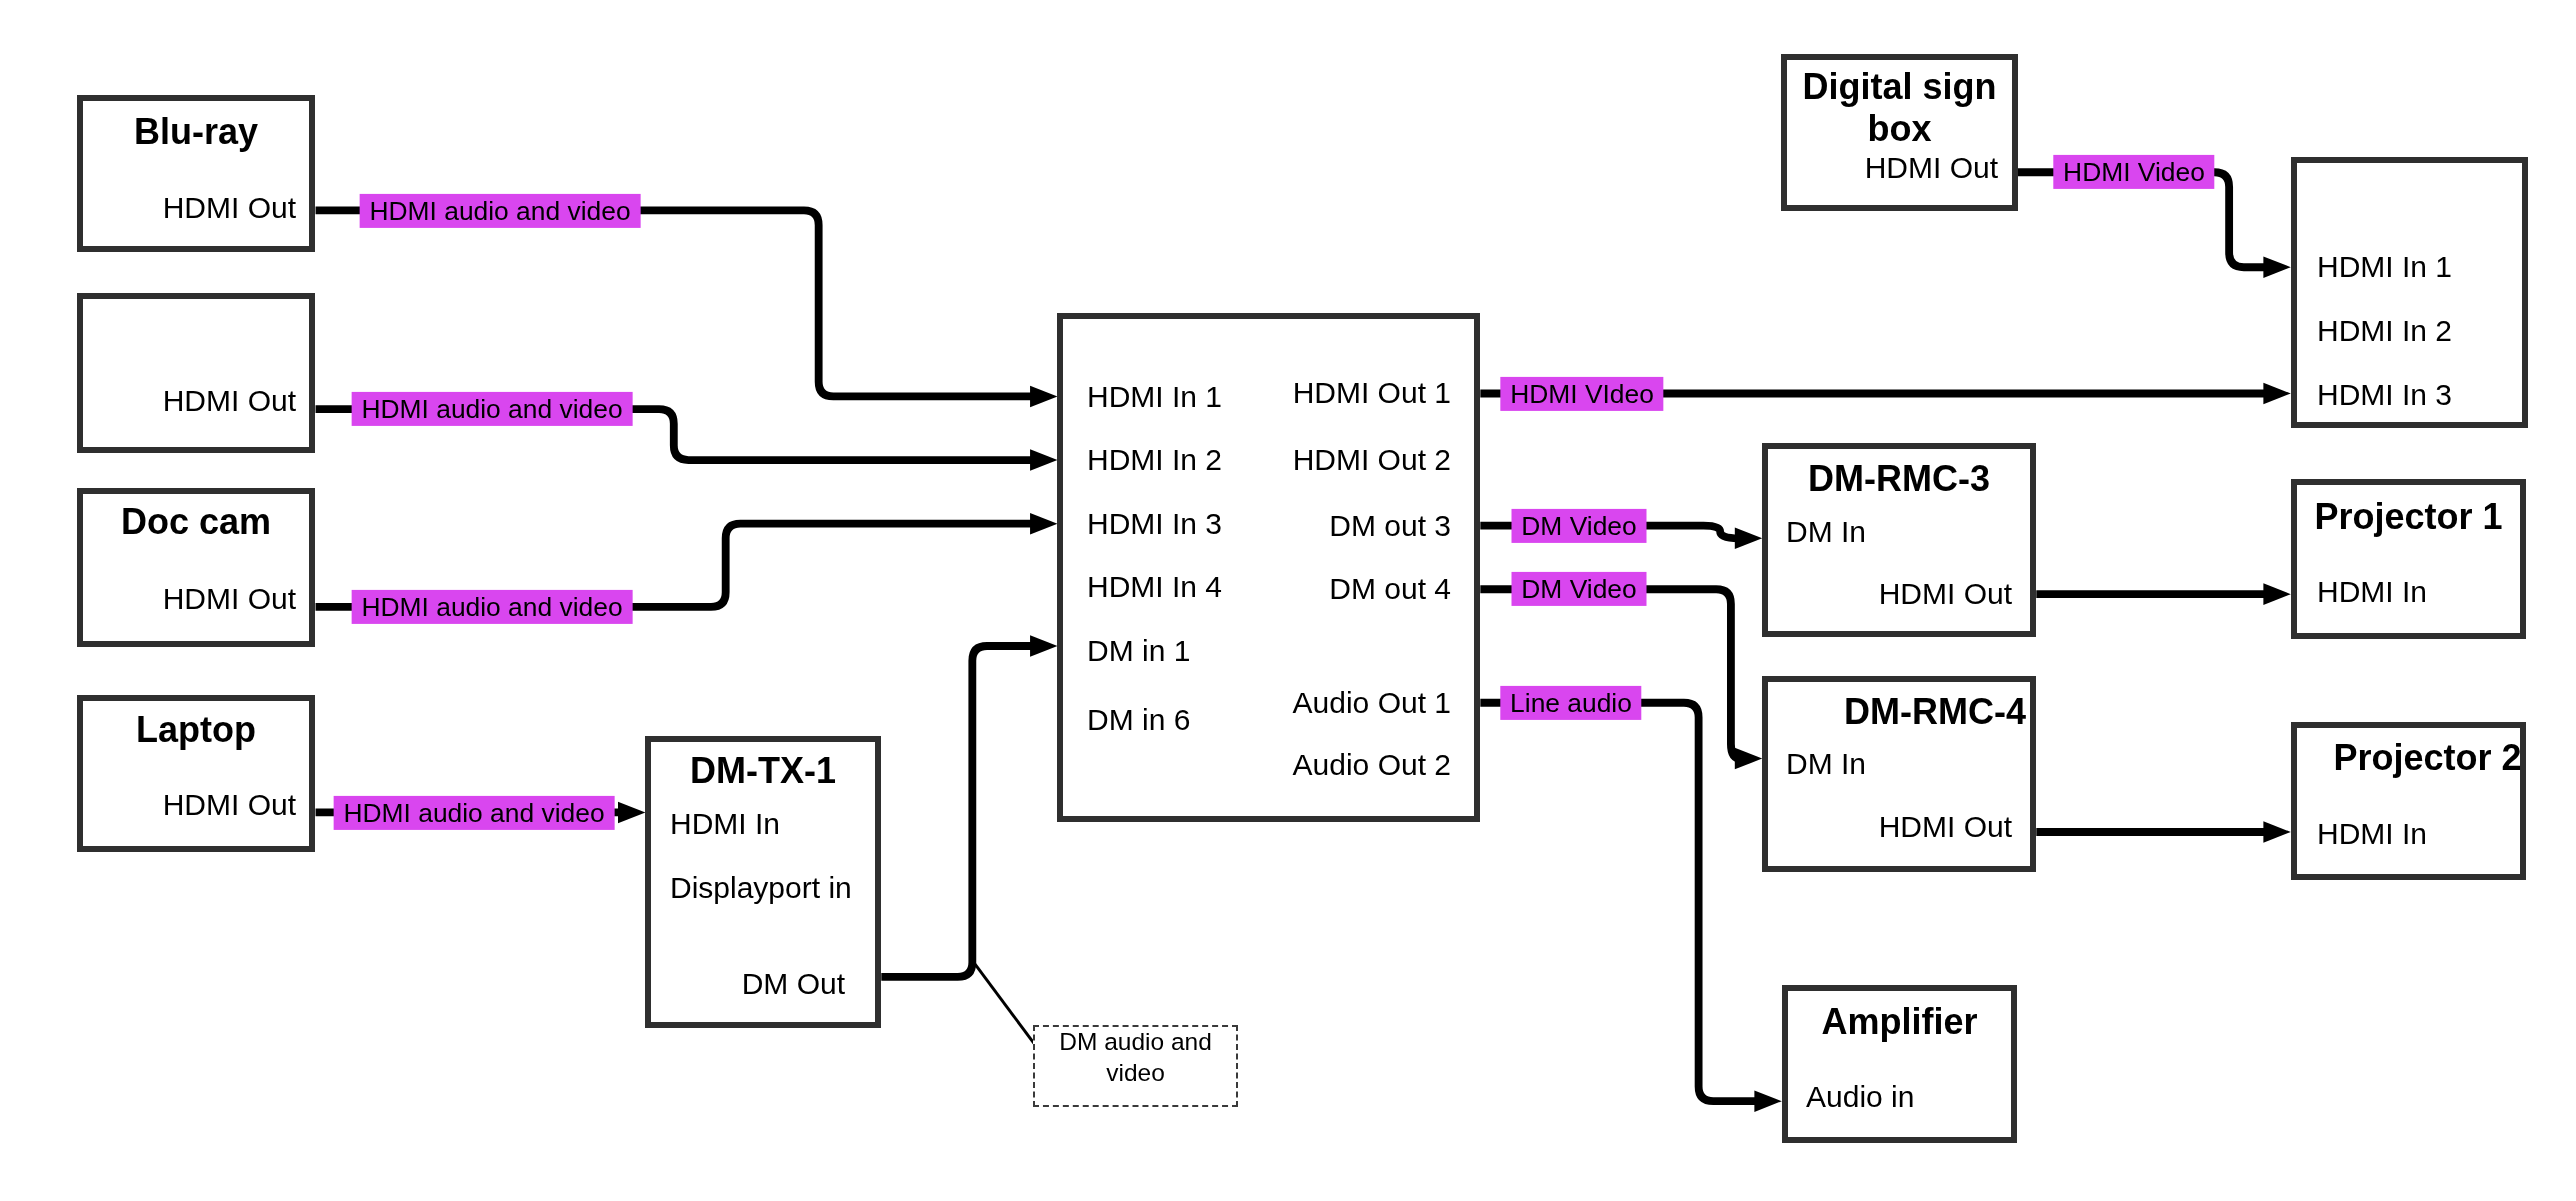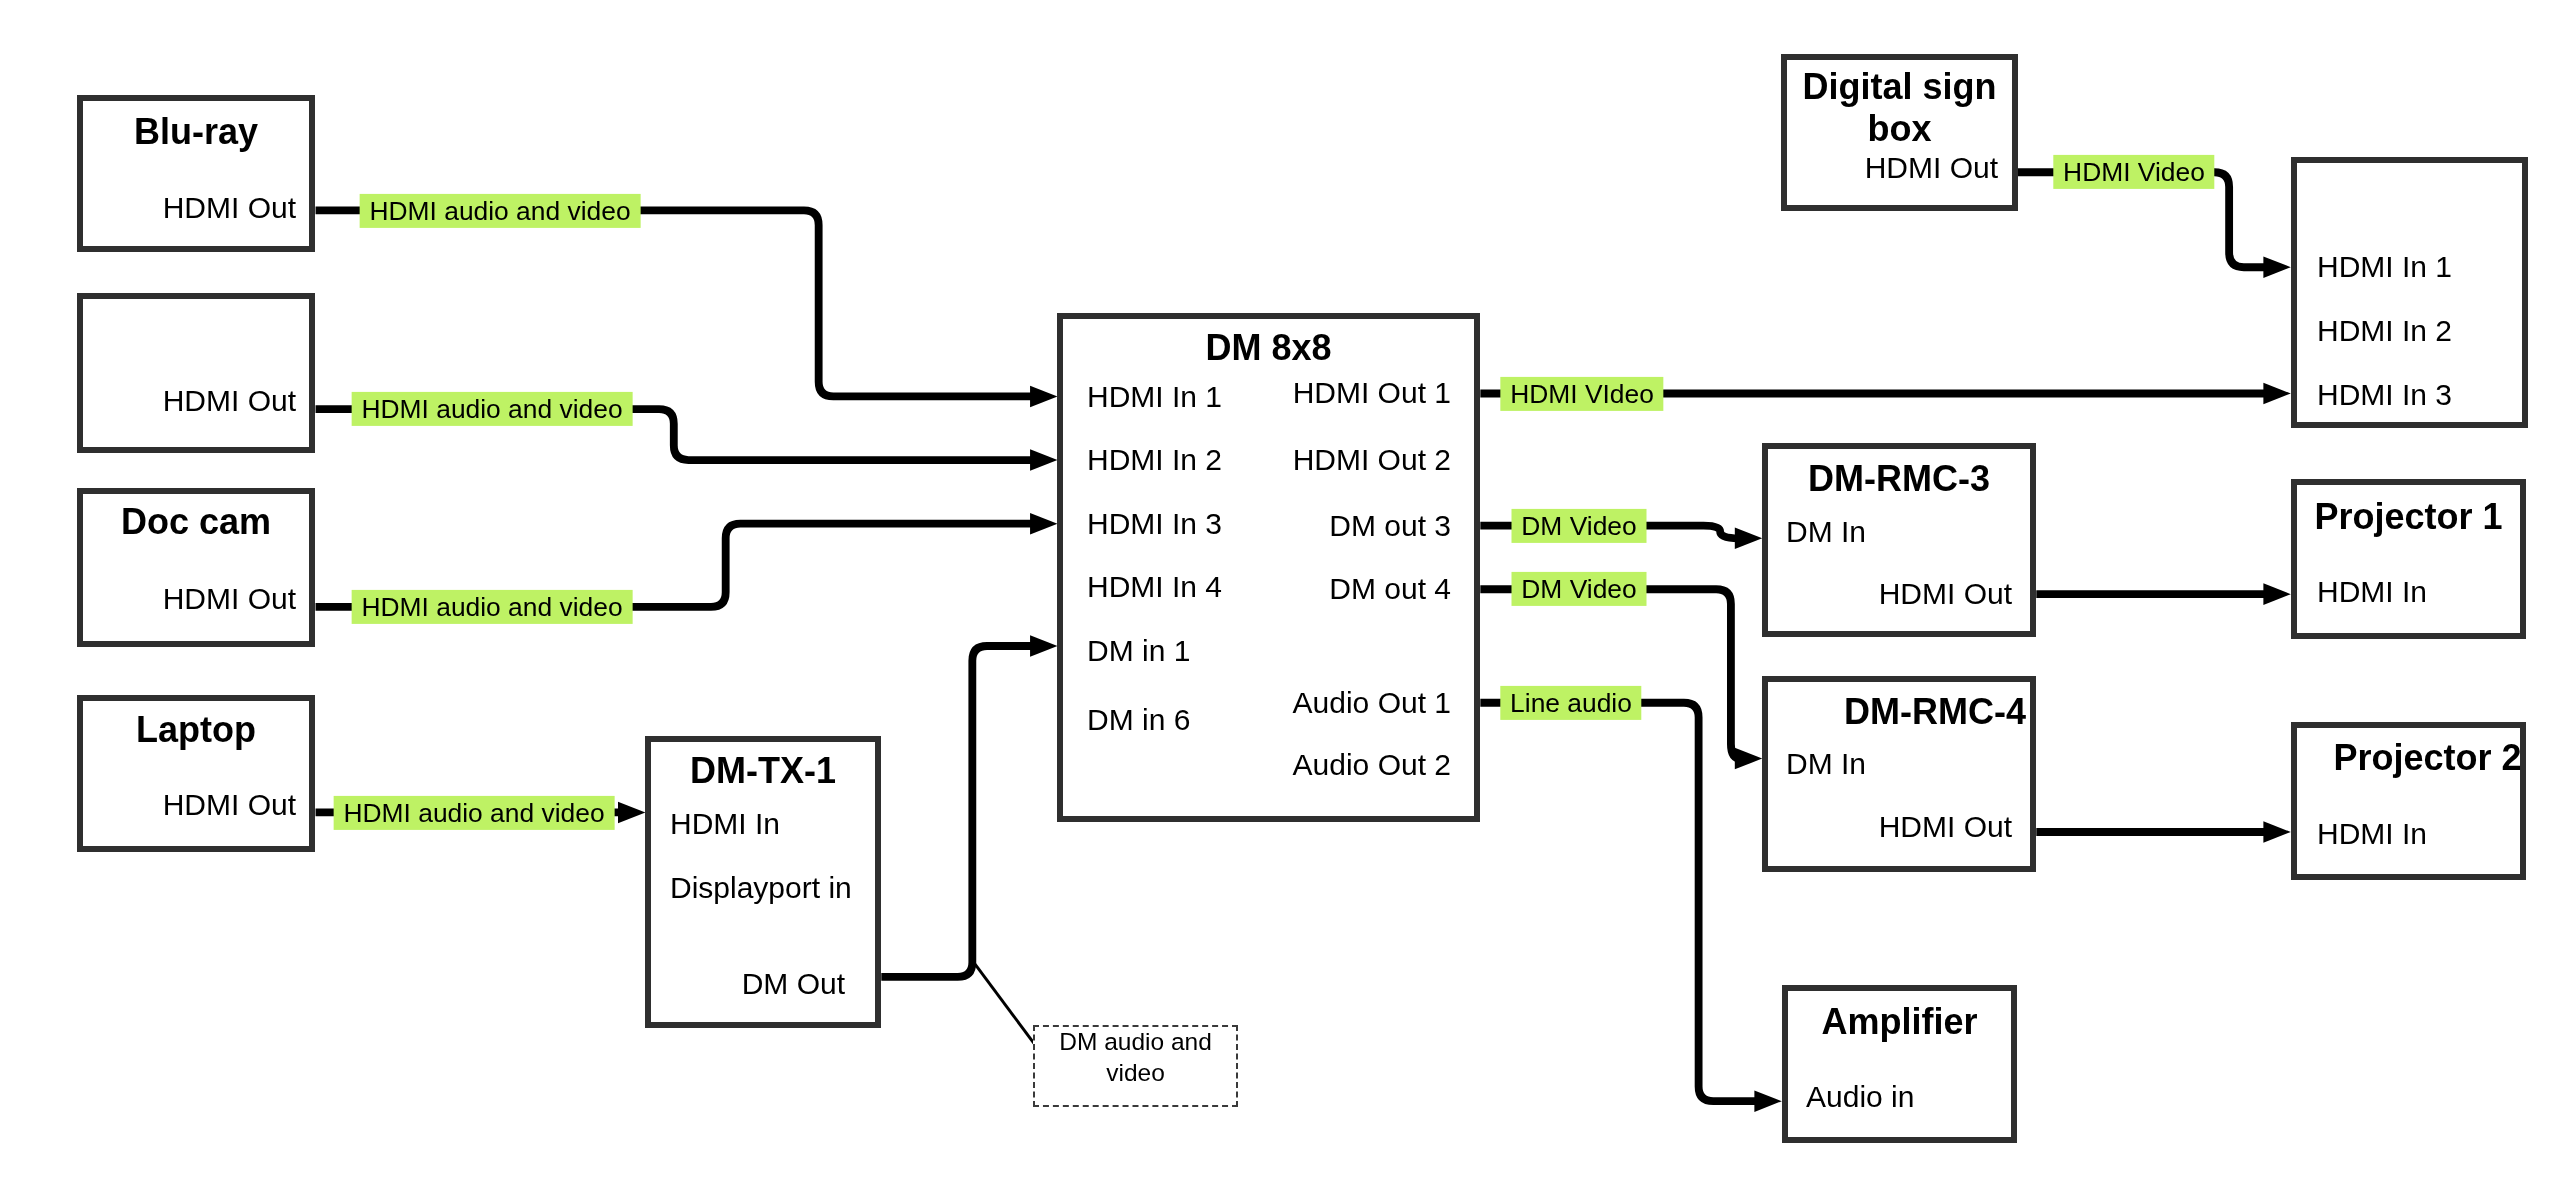--- a/index.html
+++ b/index.html
@@ -30,21 +30,21 @@
     position:absolute;
     font-size:30px;
     line-height:1;
     transform:translateY(-50%);
     white-space:nowrap;
   }
   .port.r{text-align:right;}
   .wire-label{
     position:absolute;
     transform:translate(-50%,-50%);
-    background:#bef264;
+    background:#d946ef;
     font-size:26.4px;
     line-height:1;
     padding:3.9px 9.8px;
     white-space:nowrap;
   }
   .note{
     position:absolute;
     border:2.9px dashed #3a3a3a;
     background:#ffffff;
     display:flex;align-items:flex-start;justify-content:center;
@@ -103,21 +103,20 @@
   <div class="title" style="left:77px;top:709px;width:238px;">Laptop</div>
   <div class="port r" style="left:100px;top:805px;width:196px;">HDMI Out</div>
 
   <div class="node" style="left:645px;top:736px;width:236px;height:292px;"></div>
   <div class="title" style="left:645px;top:750px;width:236px;">DM-TX-1</div>
   <div class="port" style="left:670px;top:824px;">HDMI In</div>
   <div class="port" style="left:670px;top:888px;">Displayport in</div>
   <div class="port r" style="left:649px;top:984px;width:196px;">DM Out</div>
 
   <div class="node" style="left:1057px;top:313px;width:423px;height:509px;"></div>
-  <div class="title" style="left:1057px;top:327px;width:423px;">DM 8x8</div>
   <div class="port" style="left:1087px;top:397px;">HDMI In 1</div>
   <div class="port" style="left:1087px;top:460px;">HDMI In 2</div>
   <div class="port" style="left:1087px;top:524px;">HDMI In 3</div>
   <div class="port" style="left:1087px;top:587px;">HDMI In 4</div>
   <div class="port" style="left:1087px;top:651px;">DM in 1</div>
   <div class="port" style="left:1087px;top:720px;">DM in 6</div>
   <div class="port r" style="left:1204px;top:393px;width:247px;">HDMI Out 1</div>
   <div class="port r" style="left:1204px;top:460px;width:247px;">HDMI Out 2</div>
   <div class="port r" style="left:1204px;top:526px;width:247px;">DM out 3</div>
   <div class="port r" style="left:1204px;top:589px;width:247px;">DM out 4</div>

